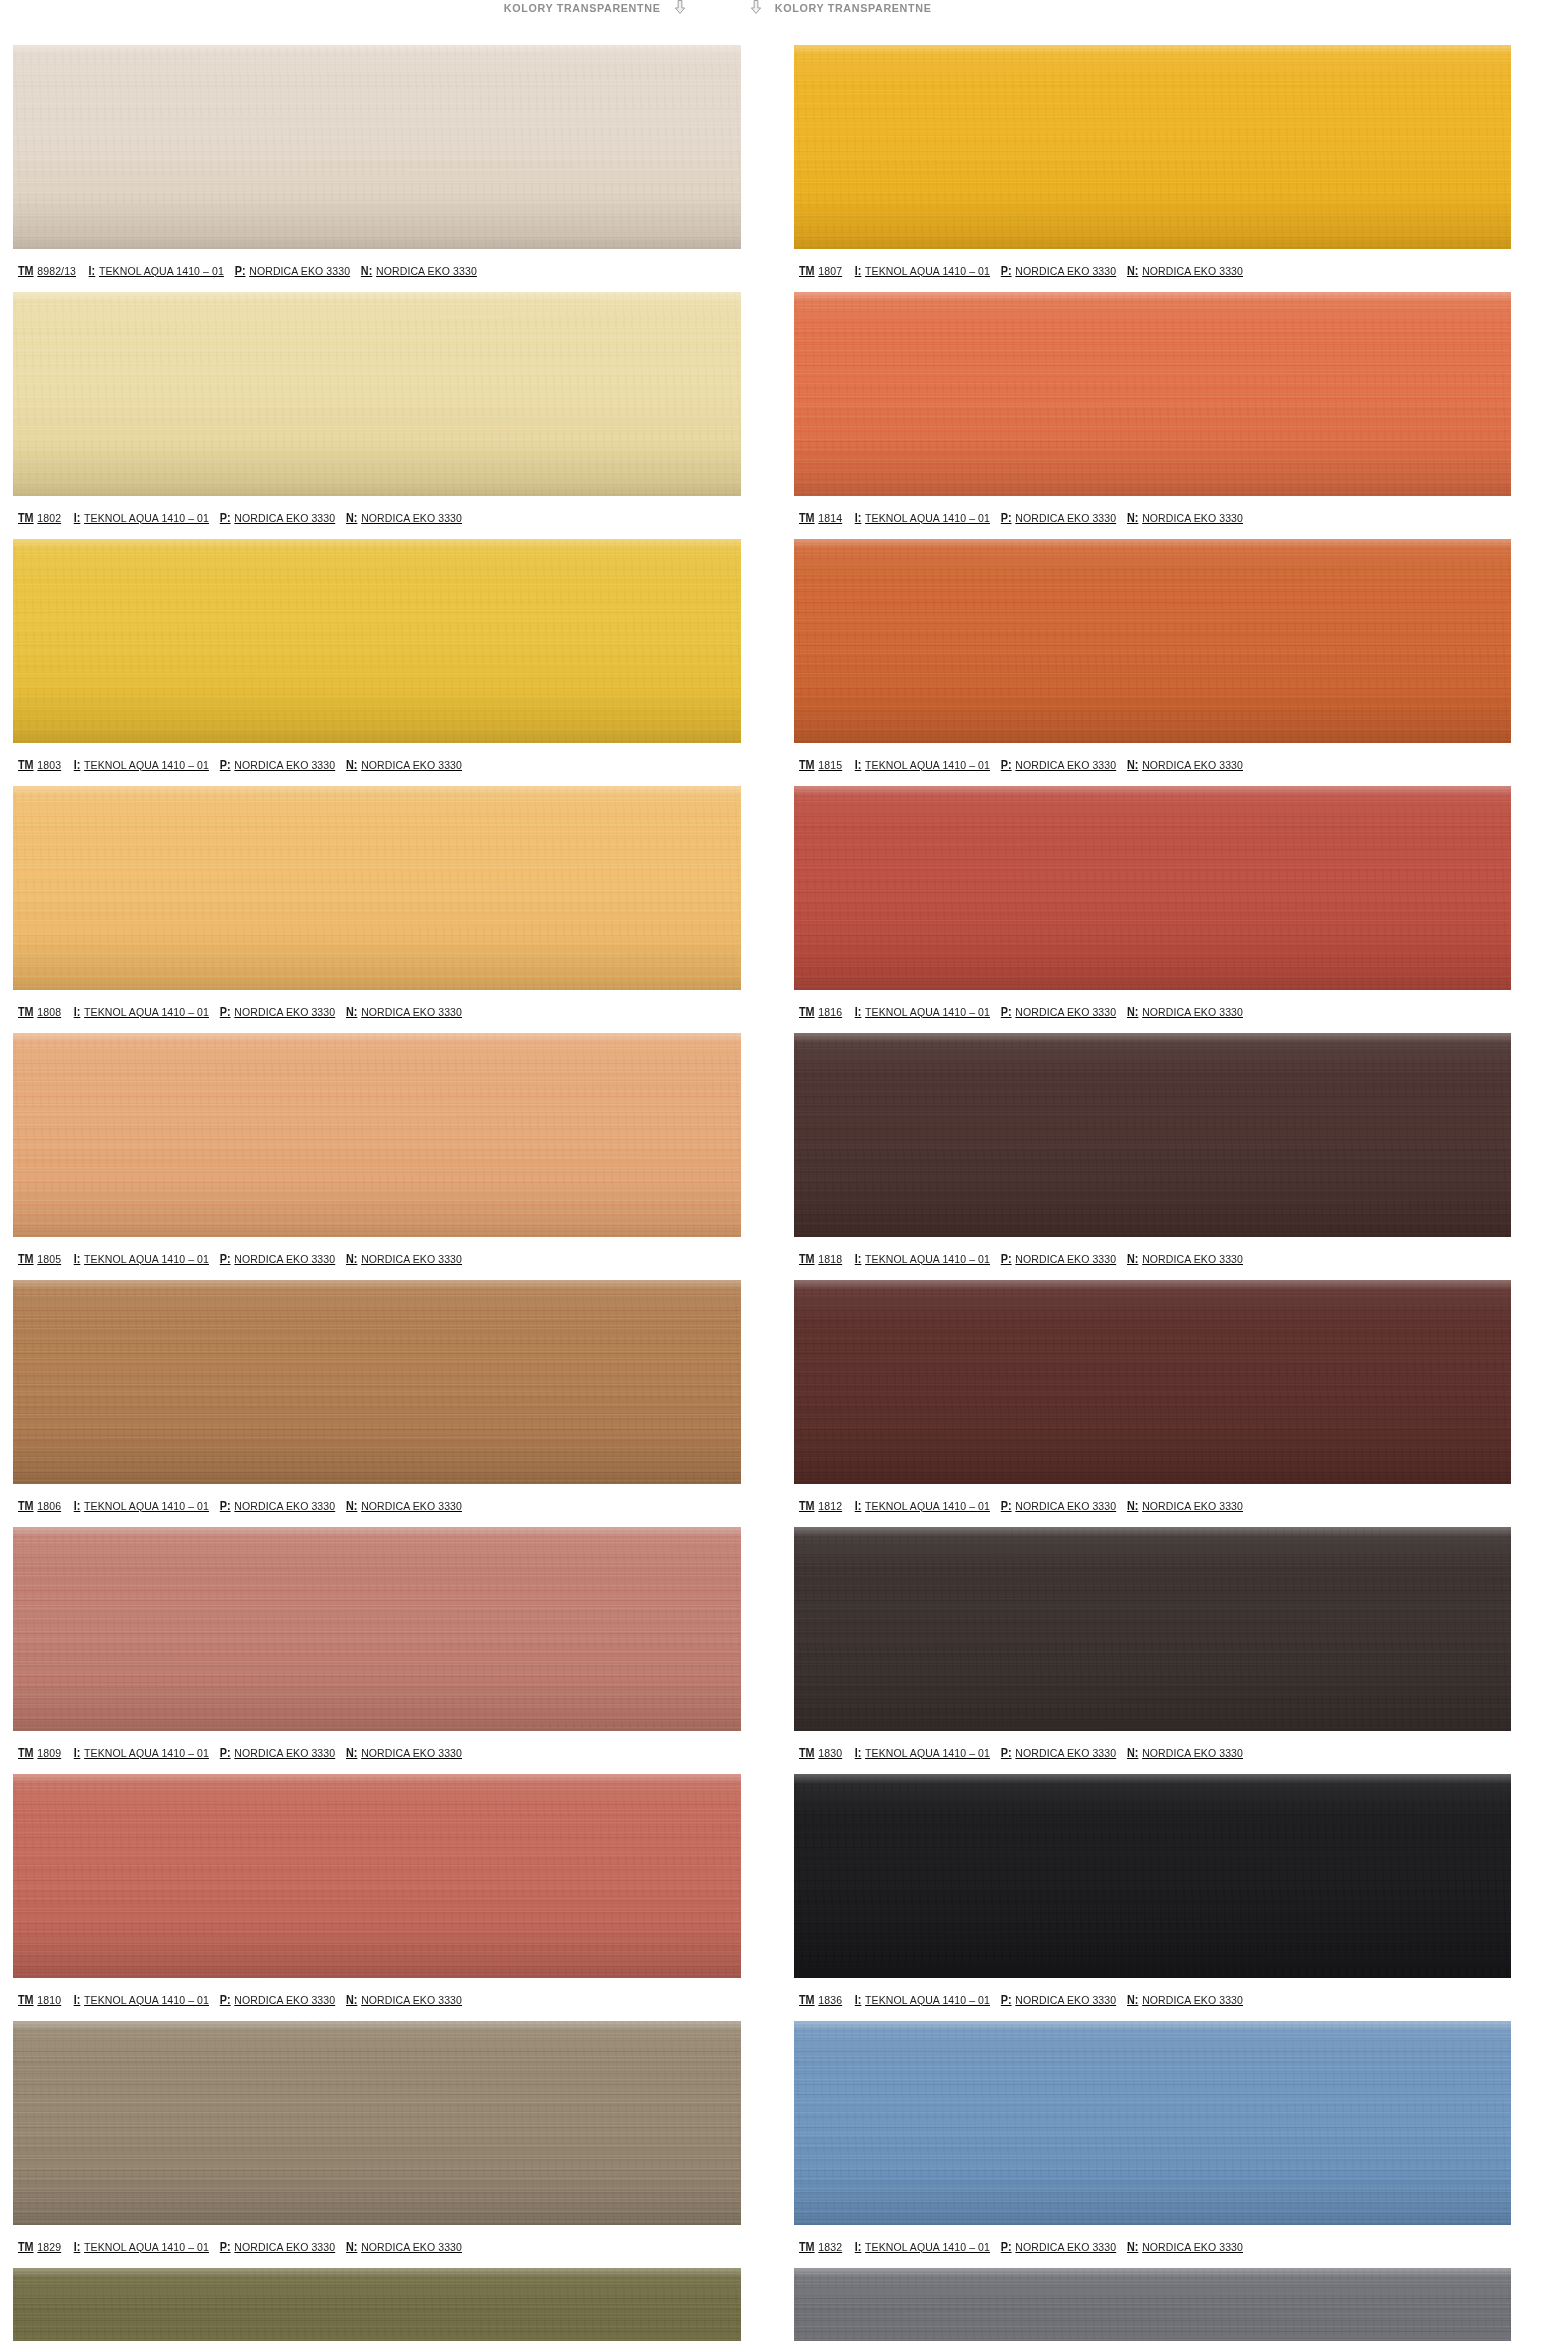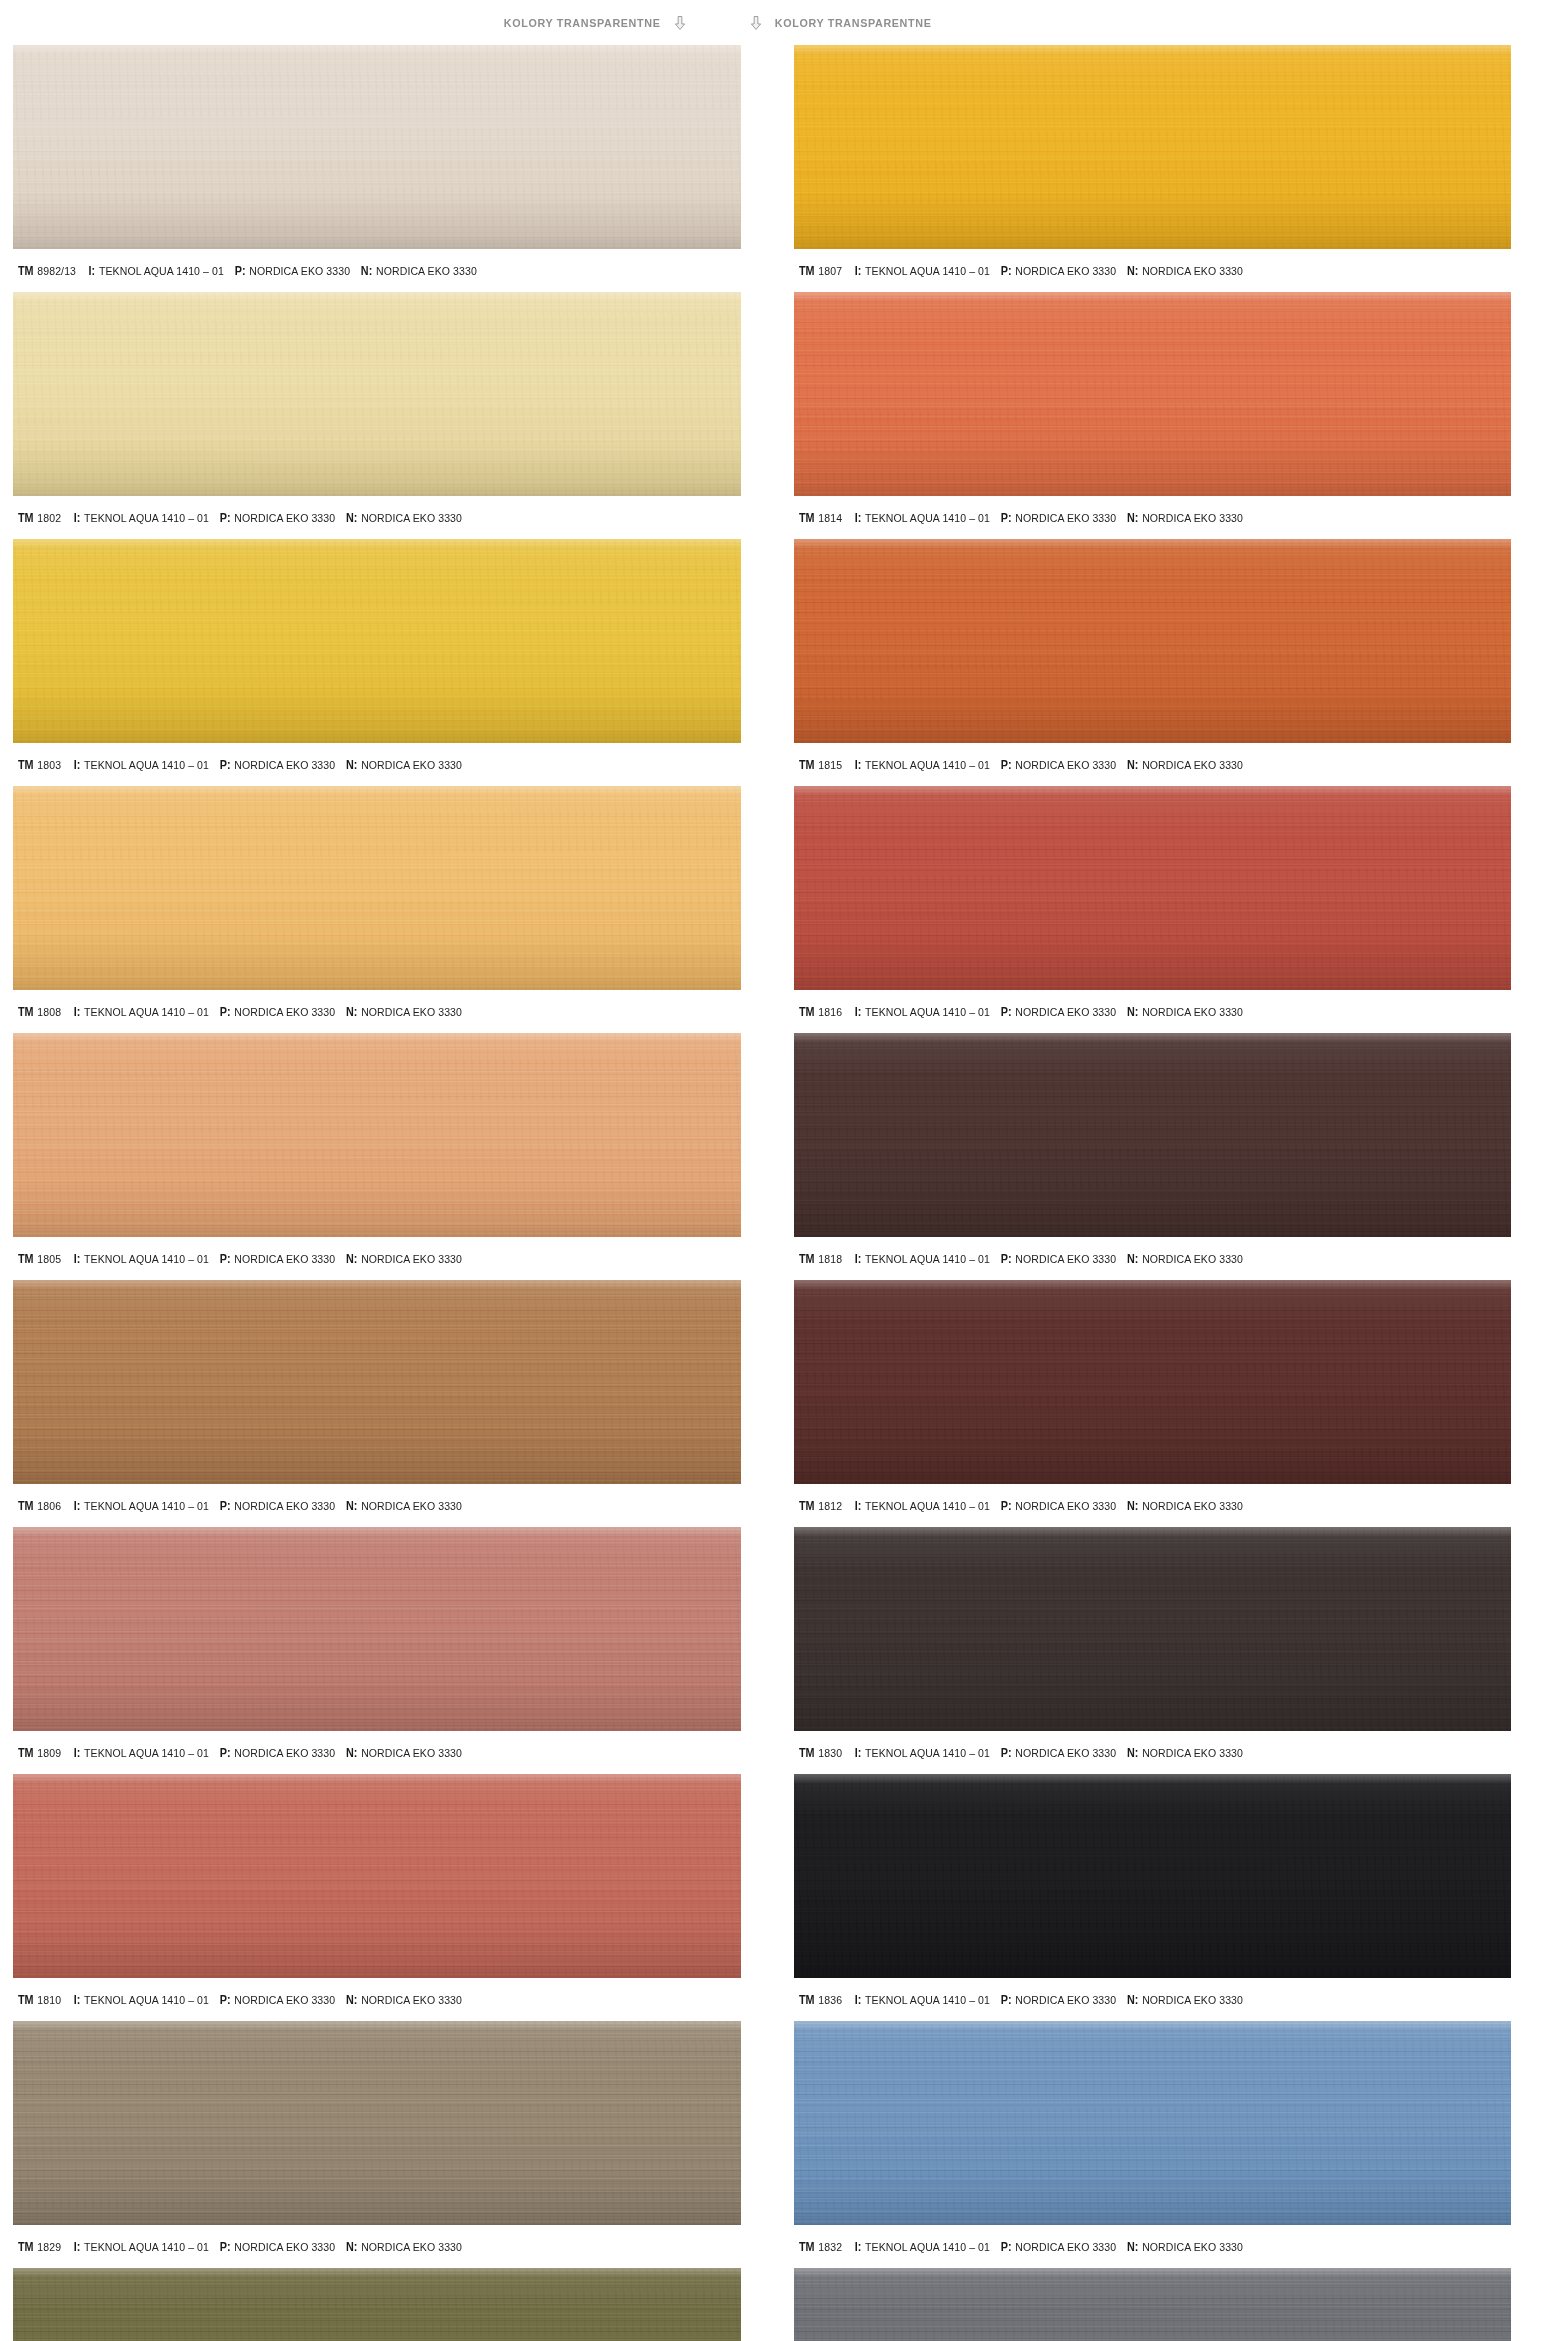--- a/index.html
+++ b/index.html
@@ -15,21 +15,21 @@
     position:relative;
     padding-top:0;
     box-sizing:border-box;
   }
 
   
   .header-row{
     display:flex;
     width:1445px;
     height:45px;
-    align-items:center;
+    align-items:flex-start;
   }
   .header-left,.header-right{
     width:781px;
     display:flex;
     align-items:center;
     box-sizing:border-box;
   }
   .header-left{justify-content:flex-end;padding-right:37px;}
   .header-right{justify-content:flex-start;padding-left:27px;}
 
@@ -59,20 +59,21 @@
   .col{
     width:781px;
     box-sizing:border-box;
   }
   .col-left{padding-left:13px;padding-right:14px;}
   .col-right{padding-left:13px;padding-right:14px;}
 
   .swatch-item{
     width:100%;
     margin-bottom:0;
+    text-decoration:underline;
   }
 
   .swatch{
     width:728px;
     height:204px;
     position:relative;
     overflow:hidden;
     background:#cccccc;
   }
   .col-right .swatch{width:717px;}

